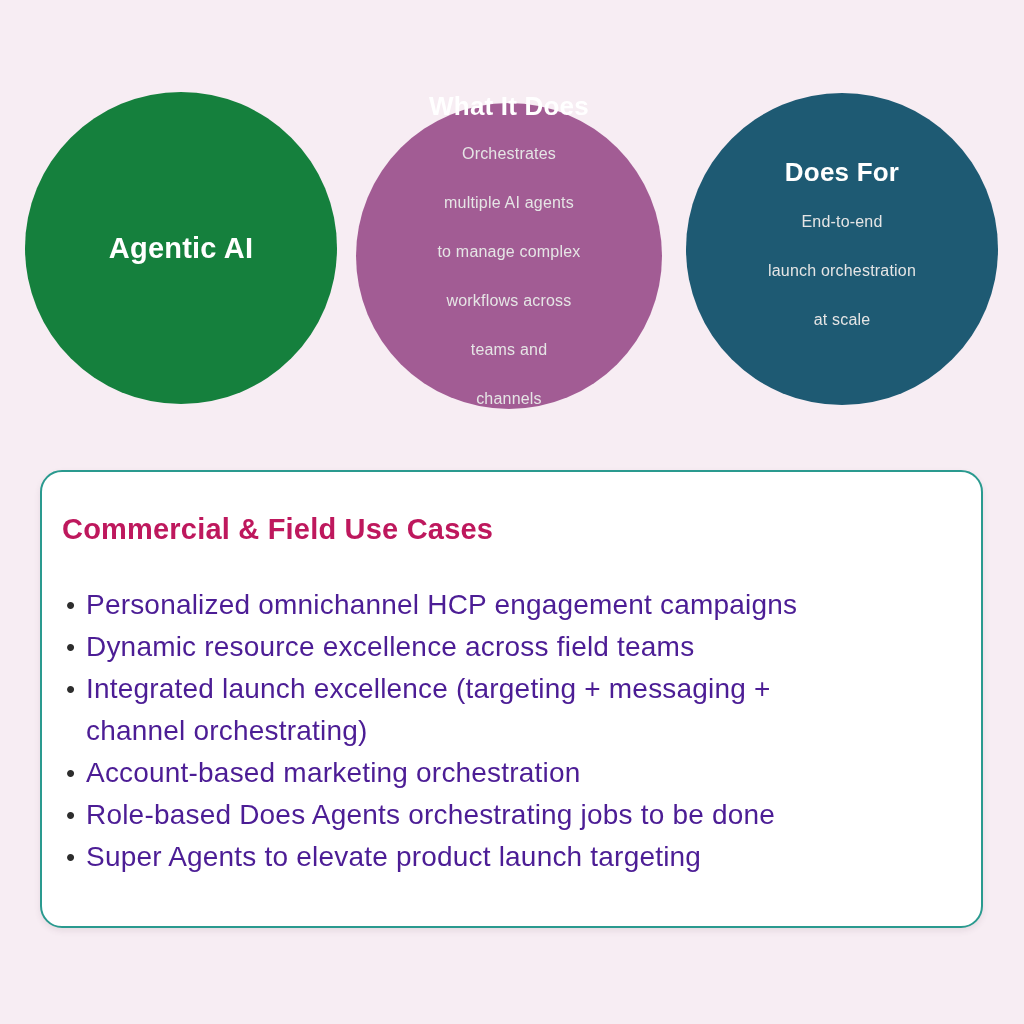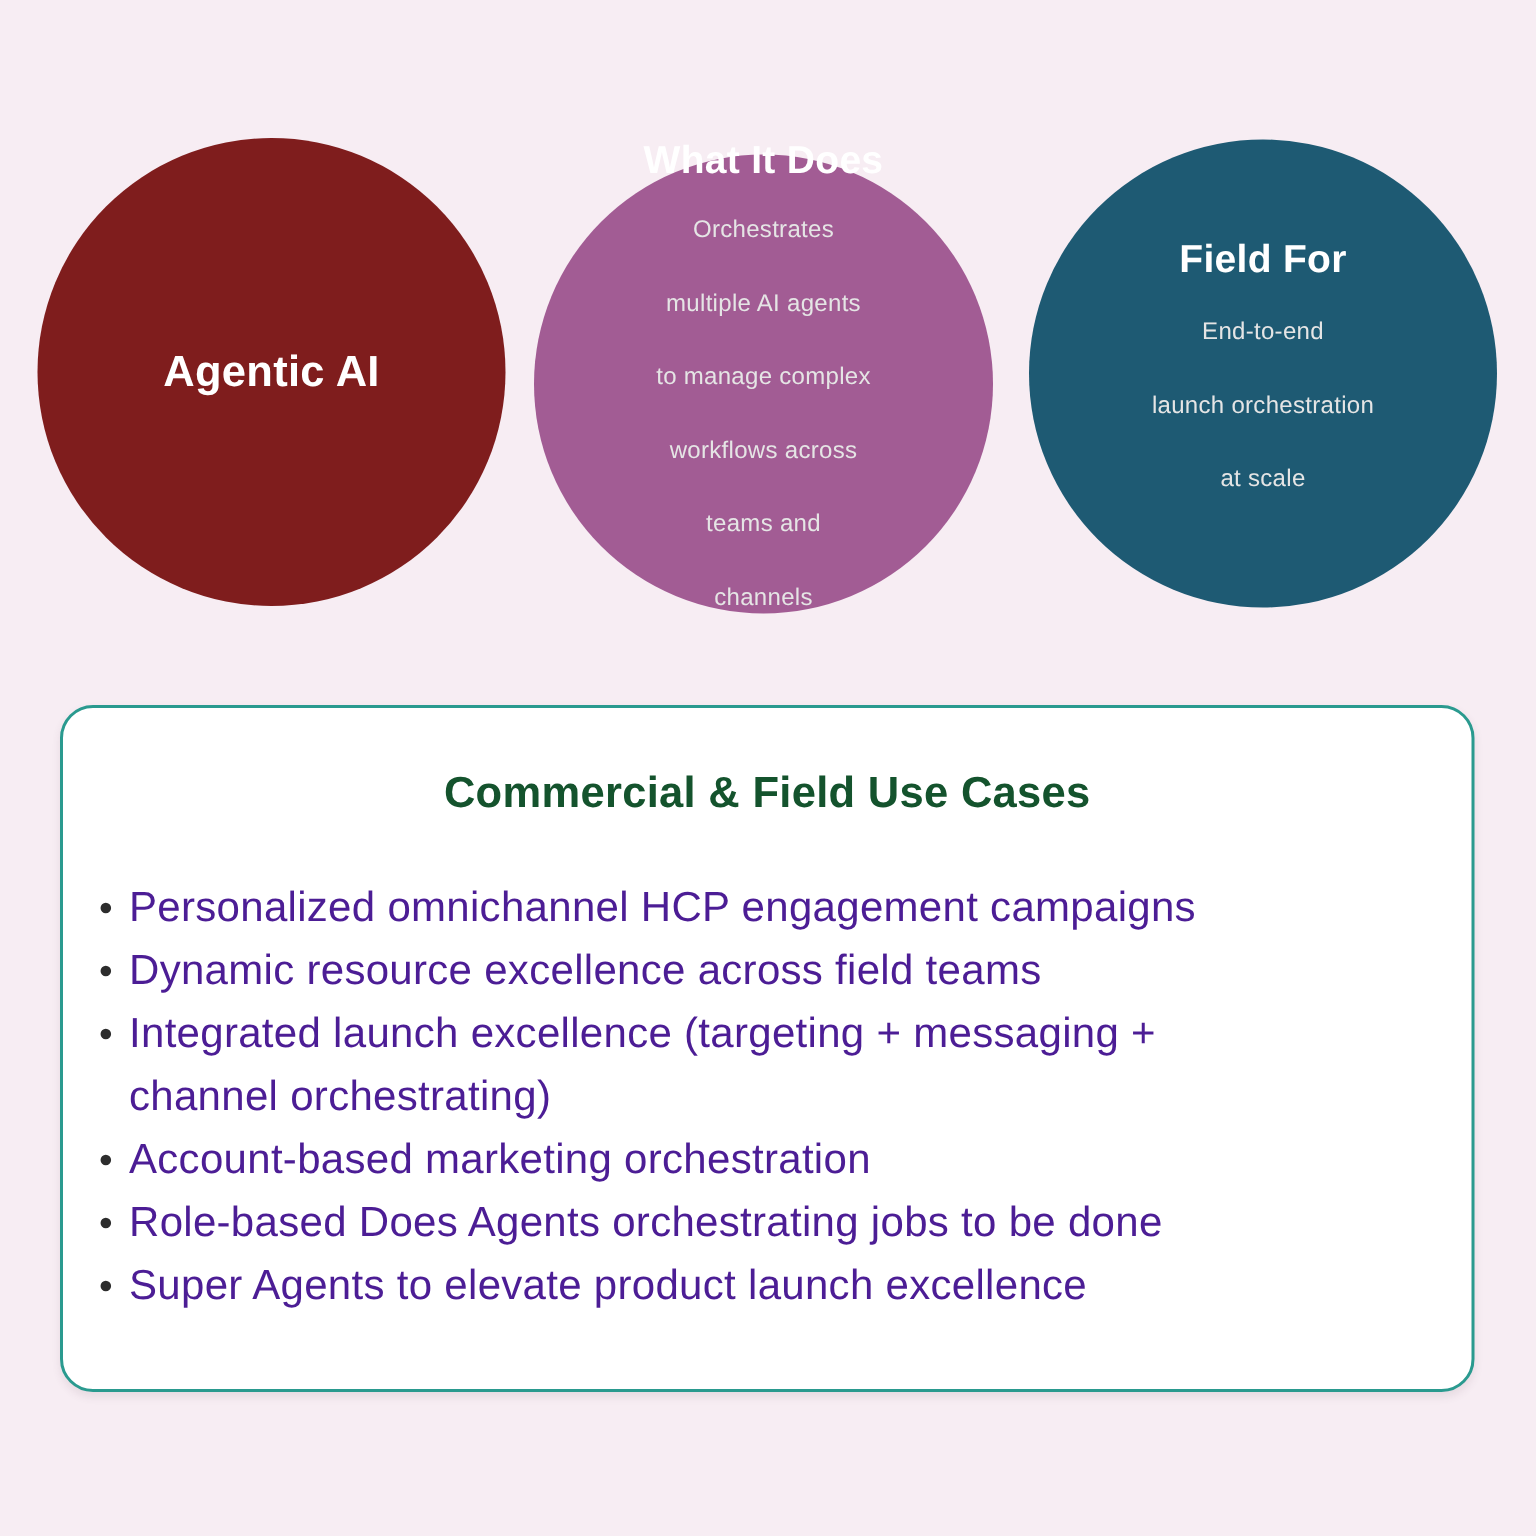--- a/index.html
+++ b/index.html
@@ -51,26 +51,25 @@
     width:943px;height:458px;
     box-sizing:border-box;
     background:#ffffff;
     border:2px solid #2a9a8f;
     border-radius:22px;
     box-shadow:0 3px 6px rgba(90,60,80,0.10);
     padding:0 20px;
   }
   .card-title{
     margin:38px 0 0 0;
-    text-align:center;
     font-size:29px;
     line-height:38px;
     font-weight:bold;
     letter-spacing:.2px;
-    color:#14532d;
+    color:#be185d;
   }
   .use-case-list{
     list-style:none;
     margin:36px 0 0 0;
     padding:0 0 0 2px;
   }
   .use-case-list li{
     position:relative;
     padding-left:22px;
     font-size:28px;
@@ -85,47 +84,47 @@
     left:2px;top:0;
     font-size:26px;
     color:#2d2d2d;
   }
 </style>
 </head>
 <body>
 
 <div class="canvas">
 
-  <div class="circle c1" style="background: #7f1d1d;">
+  <div class="circle c1" style="background: #15803d;">
     <div class="circle-title">Agentic AI</div>
   </div>
 
   <div class="circle c2" style="background: rgb(162, 92, 148);">
     <div class="circle-title">What It Does</div>
     <div class="circle-body">Orchestrates
 multiple AI agents
 to manage complex
 workflows across
 teams and
 channels</div>
   </div>
 
   <div class="circle c3" style="background: rgb(30, 90, 115);">
-    <div class="circle-title">Field For</div>
+    <div class="circle-title">Does For</div>
     <div class="circle-body">End-to-end
 launch orchestration
 at scale</div>
   </div>
 
   <div class="card">
     <h2 class="card-title">Commercial &amp; Field Use Cases</h2>
     <ul class="use-case-list">
         <li>Personalized omnichannel HCP engagement campaigns</li>
         <li>Dynamic resource excellence across field teams</li>
         <li>Integrated launch excellence (targeting + messaging +
 channel orchestrating)</li>
         <li>Account-based marketing orchestration</li>
         <li>Role-based Does Agents orchestrating jobs to be done</li>
-        <li>Super Agents to elevate product launch excellence</li>
+        <li>Super Agents to elevate product launch targeting</li>
       </ul>
   </div>
 
 </div>
 
 </body></html>

